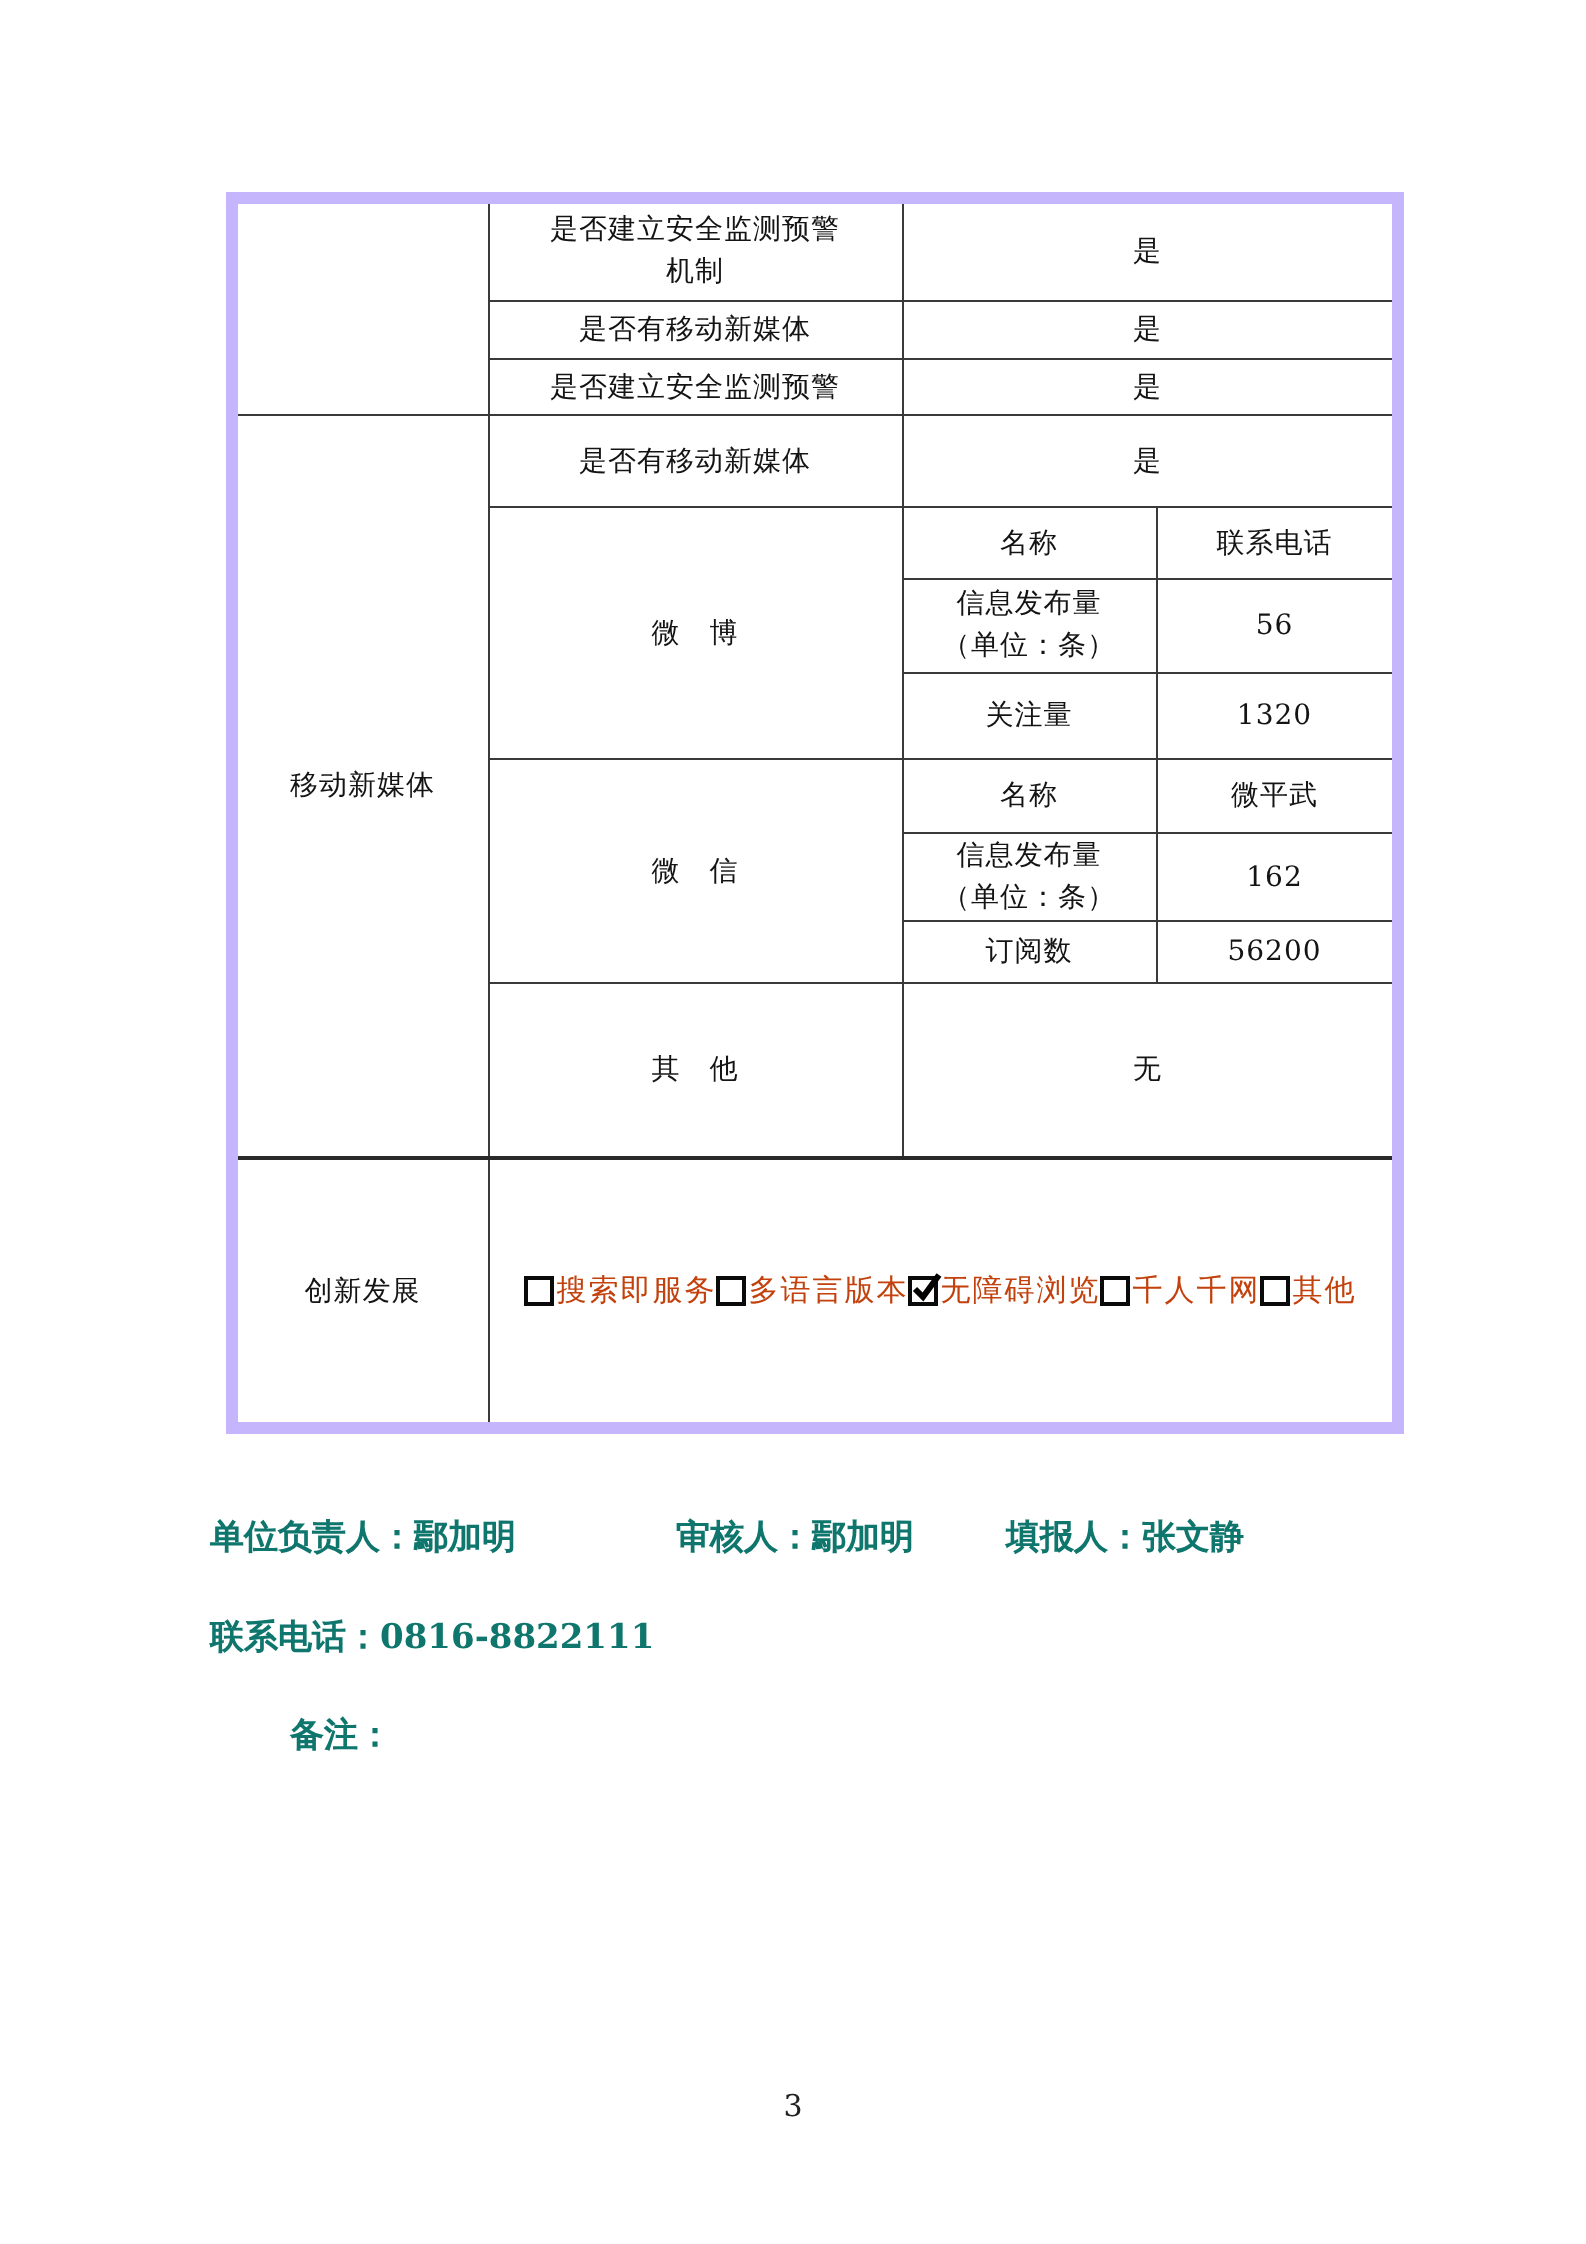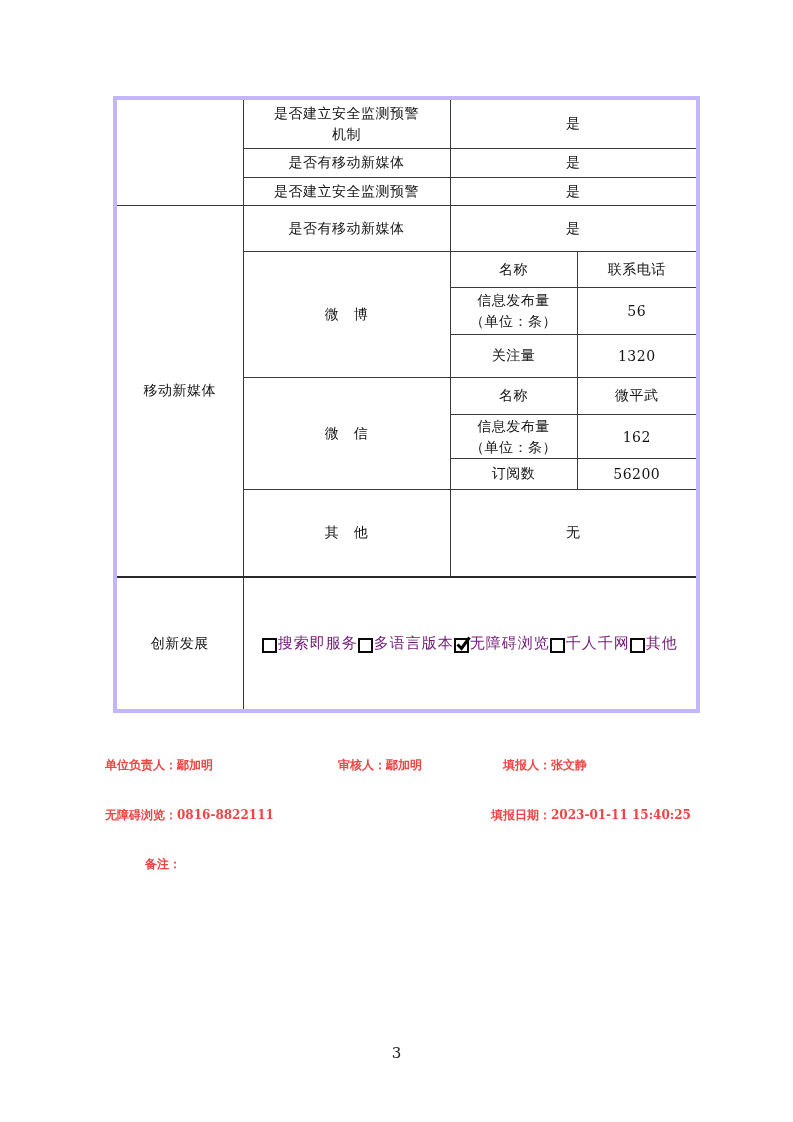--- a/index.html
+++ b/index.html
@@ -7,21 +7,21 @@
     width:793px;height:1122px;background:#ffffff;position:relative;
     font-family:"DejaVu Serif","Liberation Serif",serif;color:#111;
     overflow:hidden;
   }
   .sheet{position:absolute;inset:0;}
 
   
   table.report{
     position:absolute;left:113px;top:96px;width:583px;
     border-collapse:collapse;table-layout:fixed;
-    border:4px solid #c4b5fd;
+    border:6px solid #c4b5fd;
   }
   table.report td{
     border:1px solid #3a3a3a;
     text-align:center;vertical-align:middle;
     font-size:14px;letter-spacing:.5px;color:#141414;
     padding:0 4px;overflow:hidden;
   }
   tr.h50 td{height:48px}
   tr.h30 td{height:28px}
   tr.h29 td{height:27px}
@@ -32,30 +32,30 @@
   tr.h38 td{height:36px}
   tr.h45 td{height:43px}
   tr.h32 td{height:30px}
   tr.h88 td{height:86px}
   tr.h133 td{height:131px}
   tr.sec td{border-top:2px solid #2a2a2a;}
   .two-line div{line-height:21px;}
 
   
   .cb-row{display:flex;justify-content:center;align-items:center;white-space:nowrap;}
-  .cb{display:inline-flex;align-items:flex-end;font-size:15px;letter-spacing:1px;color:#701a75;}
+  .cb{display:inline-flex;align-items:center;font-size:15px;letter-spacing:1px;color:#c2410c;}
   .cb .box{
     width:11px;height:11px;border:2px solid #0a0a0a;background:#fff;
     position:relative;flex:none;margin-right:1px;
   }
   .cb .mark{display:none;position:absolute;left:-1px;top:-4px;width:16px;height:16px;overflow:visible;}
   .cb[data-checked="true"] .mark{display:block;}
 
   
-  .fline{position:absolute;font-weight:bold;font-size:12px;color:#ef4444;white-space:nowrap;}
+  .fline{position:absolute;font-weight:bold;font-size:17px;color:#0f766e;white-space:nowrap;}
   .pagenum{position:absolute;left:0;right:0;top:1044px;text-align:center;font-size:15px;color:#222;}
 </style>
 </head>
 <body>
 
 <div class="sheet">
 
   <table class="report">
     <colgroup>
       <col style="width:128px">
@@ -157,19 +157,18 @@
           </div>
         </td>
       </tr>
     </tbody>
   </table>
 
   <div class="fline" style="left:105px;top:757px;"><span>单位负责人：</span><span>鄢加明</span></div>
   <div class="fline" style="left:338px;top:757px;"><span>审核人：</span><span>鄢加明</span></div>
   <div class="fline" style="left:503px;top:757px;"><span>填报人：</span><span>张文静</span></div>
 
-  <div class="fline" style="left:105px;top:807px;"><span>无障碍浏览：</span><span>0816-8822111</span></div>
-  <div class="fline" style="left:491px;top:807px;"><span>填报日期：</span><span>2023-01-11 15:40:25</span></div>
+  <div class="fline" style="left:105px;top:807px;"><span>联系电话：</span><span>0816-8822111</span></div>
 
   <div class="fline" style="left:105px;top:856px;margin-left:40px;"><span>备注：</span></div>
 
   <div class="pagenum">3</div>
 </div>
 
 </body></html>

